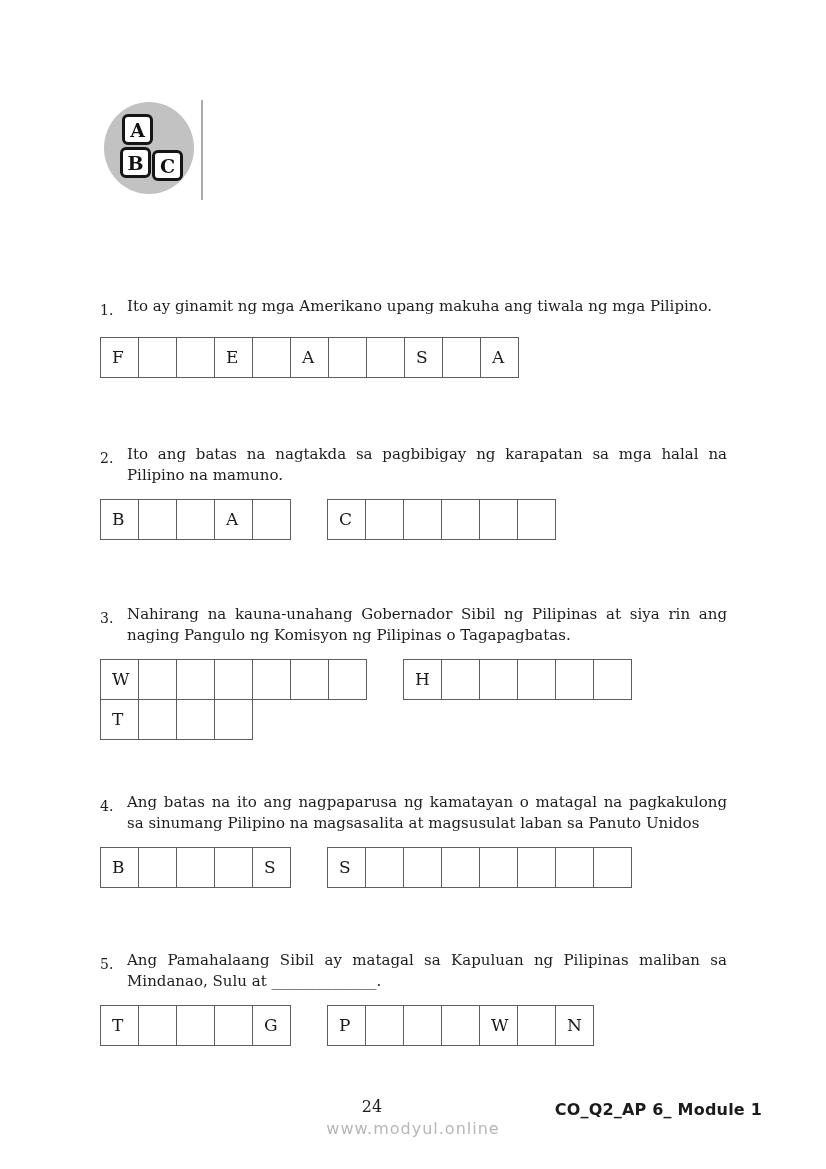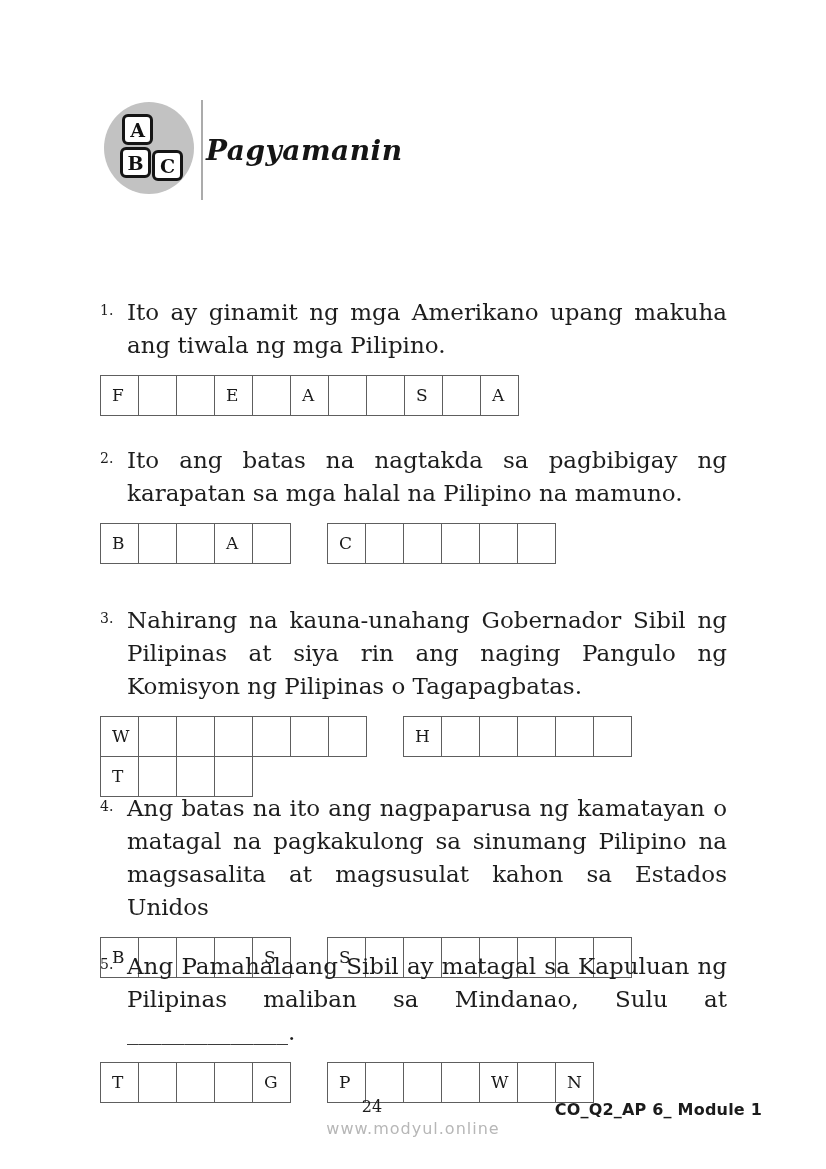--- a/index.html
+++ b/index.html
@@ -61,21 +61,21 @@
     width:627px;
   }
   .q-head { display:flex; align-items:flex-start; }
   .q-num {
     width:27px; flex:0 0 27px;
     font-size:14px; line-height:27px;
     padding-top:1px;
   }
   .q-text {
     flex:1;
-    font-size:23px; line-height:33px;
+    font-size:15px; line-height:21px;
     text-align:justify; text-align-last:left;
   }
   .box-rows { margin-top:13px; }
   .box-row { display:flex; }
   .box-row.stacked { margin-top:-1px; }
   .box-group { display:flex; }
   .box-group + .box-group { margin-left:36px; }
   .box-cell {
     width:39px; height:41px;
     border:1px solid #5e5e5e;
@@ -117,21 +117,20 @@
 <body>
 
 <div class="page">
 
   <div class="logo-circle">
     <div class="block block-a">A</div>
     <div class="block block-b">B</div>
     <div class="block block-c">C</div>
   </div>
   <div class="header-divider"></div>
-  <h1 class="page-title">Pagyamanin</h1>
 
 
   <section class="question q1">
     <div class="q-head">
       <span class="q-num">1.</span>
       <p class="q-text">Ito ay ginamit ng mga Amerikano upang makuha ang tiwala ng mga Pilipino.</p>
     </div>
     <div class="box-rows">
       <div class="box-row">
           <div class="box-group">
@@ -209,21 +208,21 @@
             <div class="box-cell"></div>
             <div class="box-cell"></div>
           </div>
         </div>
     </div>
   </section>
 
   <section class="question q4">
     <div class="q-head">
       <span class="q-num">4.</span>
-      <p class="q-text">Ang batas na ito ang nagpaparusa ng kamatayan o matagal na pagkakulong sa sinumang Pilipino na magsasalita at magsusulat kahon sa Estados Unidos</p>
+      <p class="q-text">Ang batas na ito ang nagpaparusa ng kamatayan o matagal na pagkakulong sa sinumang Pilipino na magsasalita at magsusulat laban sa Panuto Unidos</p>
     </div>
     <div class="box-rows">
       <div class="box-row">
           <div class="box-group">
             <div class="box-cell">B</div>
             <div class="box-cell"></div>
             <div class="box-cell"></div>
             <div class="box-cell"></div>
             <div class="box-cell">S</div>
           </div>

